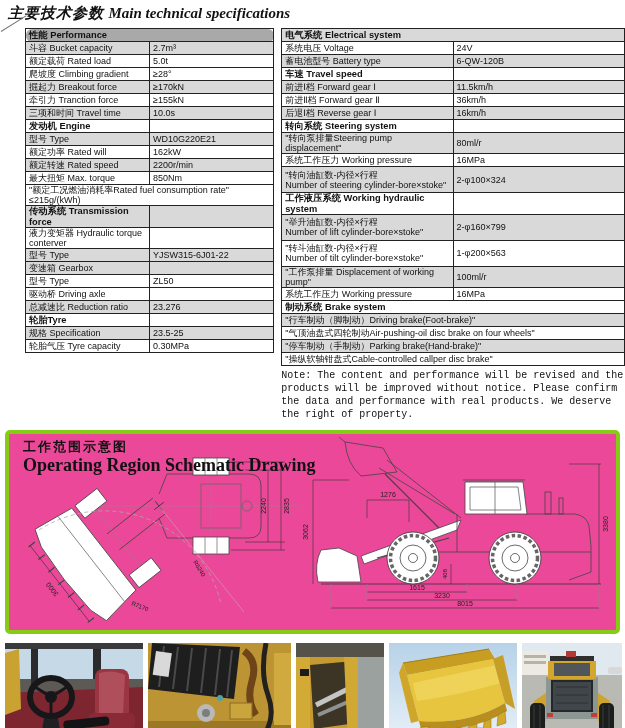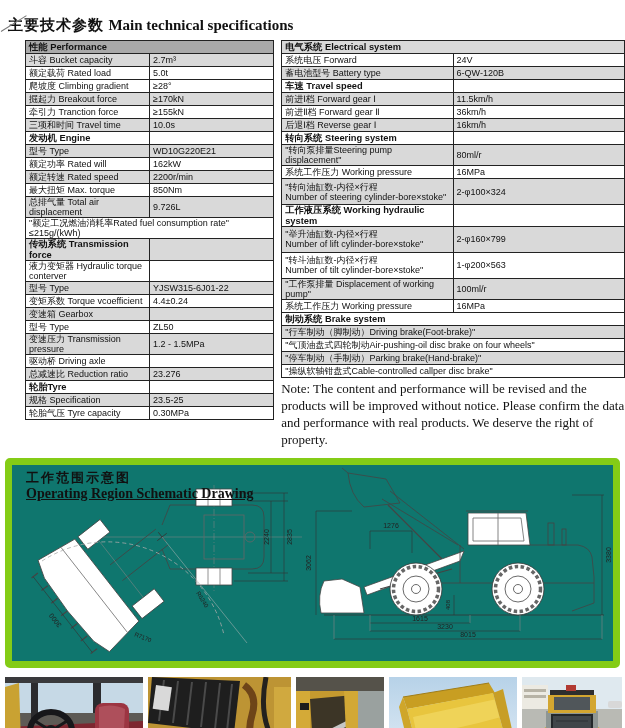--- a/index.html
+++ b/index.html
@@ -1,43 +1,43 @@
 <!DOCTYPE html>
 <html><head>
 <meta charset="utf-8">
 <style>
   html,body{margin:0;padding:0;}
   body{
     width:625px;height:728px;background:#fff;color:#111;
     font-family:"Liberation Sans", sans-serif;position:relative;overflow:hidden;
   }
-  .doc-title{padding:16px 0 2px 8px;white-space:nowrap;}
+  .doc-title{padding:4px 0 2px 8px;white-space:nowrap;font-style:italic;}
   .doc-title .zh{font-size:15px;font-weight:bold;letter-spacing:1px;font-family:"Liberation Sans",sans-serif;}
   .doc-title .en{font-size:15px;font-weight:bold;font-family:"Liberation Serif",serif;}
   .corner-line{position:absolute;left:1px;top:31px;width:30px;height:1px;background:#777;
     transform:rotate(-32deg);transform-origin:left center;}
   .spec-area{display:flex;align-items:flex-start;margin-top:3px;}
   .left-col{margin-left:25px;width:266px;}
   .right-col{margin-left:7px;width:367px;}
   table.spec{border-collapse:collapse;width:100%;table-layout:fixed;
     font-size:9px;line-height:1.12;border:1.5px solid #000;}
   table.spec td{border:1px solid #222;padding:0 3px;height:12px;vertical-align:middle;overflow:hidden;}
   .left-col td.val{width:97px;}
   .right-col td.val{width:93px;}
   tr.shade td{background:#d9d9d9;}
-  tr.dark td{background:#a9a9a9;}
+  tr.dark td{background:#a9a9a9;border-radius:6px;}
   tr.header td{font-weight:bold;font-size:9.3px;}
   tr.tall td{height:25px;}
   td.lbl{white-space:pre-line;}
-  .note{font-family:Liberation Serif, serif;font-size:13px;line-height:1.3;margin-top:3px;color:#111;}
+  .note{font-family:Liberation Mono, monospace;font-size:10px;line-height:1.3;margin-top:3px;color:#111;}
   .drawing-box{position:relative;margin:9px 5px 0 5px;height:196px;
-    border:7px solid #84cc16;border-radius:5px;overflow:hidden;background:#0f766e;}
+    border:4px solid #84cc16;border-radius:5px;overflow:hidden;background:#ec4899;}
   .drawing-title{position:absolute;left:14px;top:4px;z-index:2;}
   .drawing-title .zh{display:block;font-size:13px;font-weight:bold;letter-spacing:2px;}
-  .drawing-title .en{display:block;font-size:14px;font-weight:bold;font-family:"Liberation Serif",serif;margin-top:-1px;text-decoration:underline;}
+  .drawing-title .en{display:block;font-size:18px;font-weight:bold;font-family:"Liberation Serif",serif;margin-top:-1px;}
   .drawing-box svg.schem{position:absolute;left:0;top:0;}
   .photos{display:flex;gap:5px;margin:9px 0 0 5px;}
   .photo{height:100px;overflow:hidden;background:#ddd;}
   .photo svg{display:block;}
   .schem text{font-family:"Liberation Sans",sans-serif;fill:#222;}
 </style>
 </head>
 <body>
 
 <div class="doc-title">
@@ -90,54 +90,42 @@
             <td class="val">162kW</td>
           </tr>
           <tr class="data shade">
             <td class="lbl">额定转速 Rated speed</td>
             <td class="val">2200r/min</td>
           </tr>
           <tr class="data">
             <td class="lbl">最大扭矩 Max. torque</td>
             <td class="val">850Nm</td>
           </tr>
-          <tr class="data shade">
-            <td class="lbl">总排气量 Total air displacement</td>
-            <td class="val">9.726L</td>
-          </tr>
           <tr class="span">
             <td colspan="2" class="lbl">"额定工况燃油消耗率Rated fuel consumption rate" ≤215g/(kWh)</td>
           </tr>
           <tr class="header shade">
             <td class="lbl">传动系统 Transmission force</td>
             <td class="val"></td>
           </tr>
           <tr class="data">
             <td class="lbl">液力变矩器 Hydraulic torque conterver</td>
             <td class="val"></td>
           </tr>
           <tr class="data shade">
             <td class="lbl">型号 Type</td>
             <td class="val">YJSW315-6J01-22</td>
           </tr>
-          <tr class="data">
-            <td class="lbl">变矩系数 Torque vcoefficient</td>
-            <td class="val">4.4±0.24</td>
-          </tr>
           <tr class="data shade">
             <td class="lbl">变速箱 Gearbox</td>
             <td class="val"></td>
           </tr>
           <tr class="data">
             <td class="lbl">型号 Type</td>
             <td class="val">ZL50</td>
-          </tr>
-          <tr class="data shade">
-            <td class="lbl">变速压力 Transmission pressure</td>
-            <td class="val">1.2 - 1.5MPa</td>
           </tr>
           <tr class="data">
             <td class="lbl">驱动桥 Driving axle</td>
             <td class="val"></td>
           </tr>
           <tr class="data shade">
             <td class="lbl">总减速比 Reduction ratio</td>
             <td class="val">23.276</td>
           </tr>
           <tr class="header">
@@ -155,21 +143,21 @@
         </tbody>
     </table>
   </div>
   <div class="right-col">
     <table class="spec">
       <tbody id="right-table-body">
           <tr class="header shade">
             <td colspan="2" class="lbl">电气系统 Electrical system</td>
           </tr>
           <tr class="data">
-            <td class="lbl">系统电压 Forward</td>
+            <td class="lbl">系统电压 Voltage</td>
             <td class="val">24V</td>
           </tr>
           <tr class="data shade">
             <td class="lbl">蓄电池型号 Battery type</td>
             <td class="val">6-QW-120B</td>
           </tr>
           <tr class="header">
             <td class="lbl">车速 Travel speed</td>
             <td class="val"></td>
           </tr>

